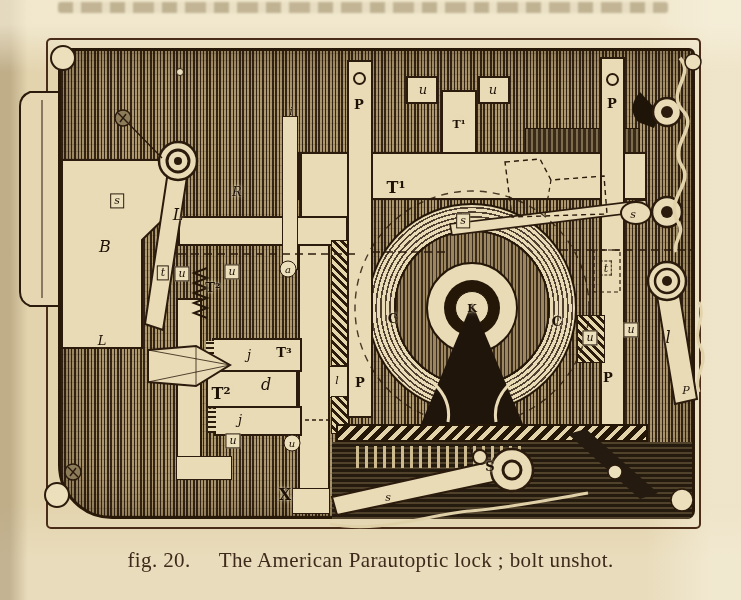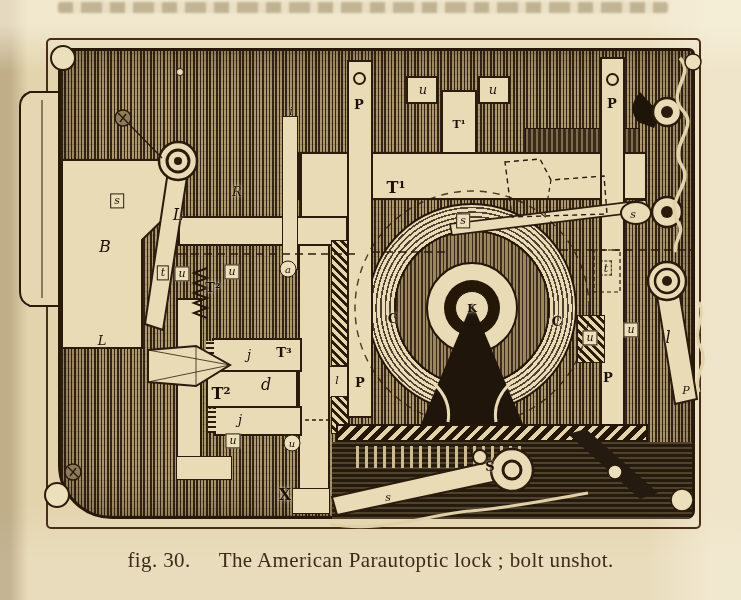--- a/index.html
+++ b/index.html
@@ -225,15 +225,15 @@
       <span class="lbl circled" style="left: 292px; top: 443px;">u</span>
       <span class="lbl " style="left: 102px; top: 340px;">L</span>
       <span class="lbl up big" style="left: 285px; top: 494px;">X</span>
       <span class="lbl up" style="left: 490px; top: 466px;">S</span>
       <span class="lbl sm" style="left: 388px; top: 497px;">s</span>
       <span class="lbl sm" style="left: 337px; top: 380px;">l</span>
       <span class="lbl sm" style="left: 686px; top: 390px;">P</span>
     </div>
 
   <div class="caption">
-    <span class="fig">fig. 30.</span><span>The American Parautoptic lock ; bolt unshot.</span>
+    <span class="fig">fig. 20.</span><span>The American Parautoptic lock ; bolt unshot.</span>
   </div>
 </div>
 
 </body></html>

